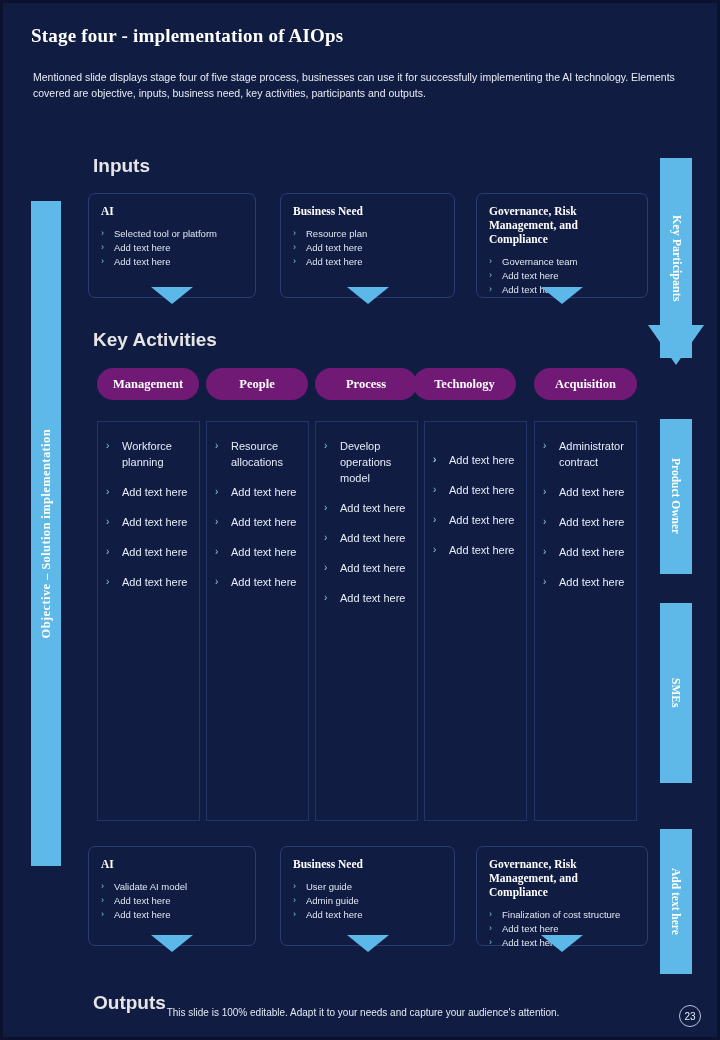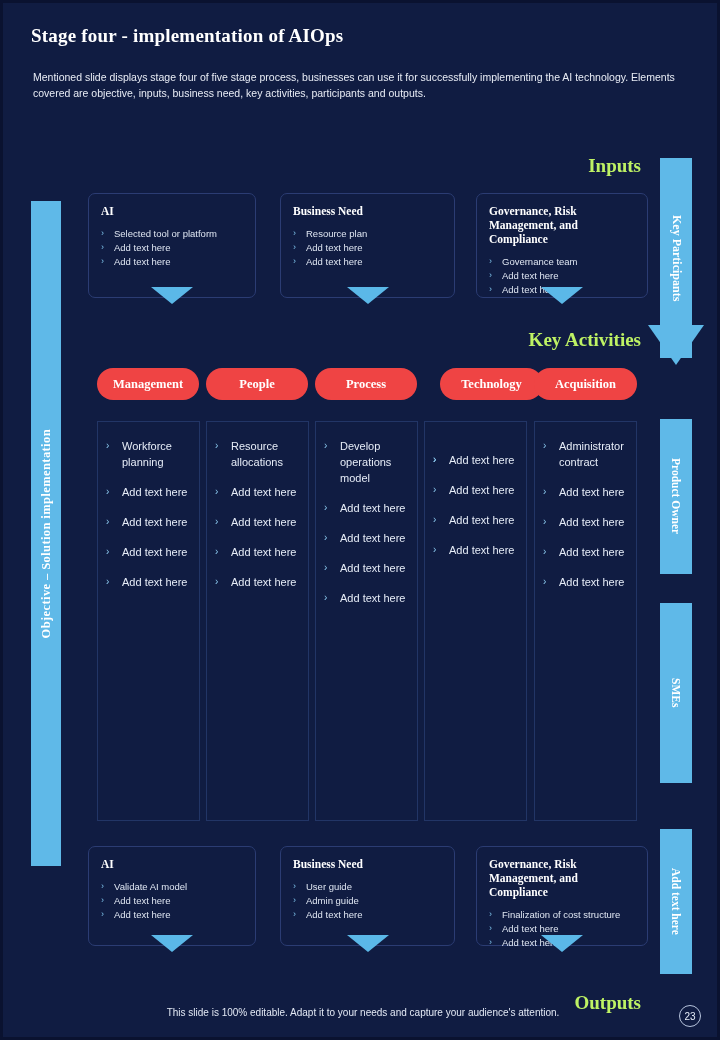--- a/index.html
+++ b/index.html
@@ -24,23 +24,23 @@
     color: #ffffff; letter-spacing: .2px; text-align: right;
   }
   .subtitle {
     position: absolute; left: 30px; top: 66px; width: 645px;
     font-size: 10.5px; line-height: 16px; color: #e8ecf5;
   }
 
   
   .section-head {
     position: absolute;
-    font-family: Liberation Serif, serif;
-    font-weight: bold; color: #bef264;
-    text-align: right;
+    font-family: Liberation Sans, sans-serif;
+    font-weight: bold; color: #e5e5e5;
+    text-align: left;
   }
   #inputs-title { left: 90px; top: 152px; width: 548px; font-size: 19px; }
   #activities-title { left: 90px; top: 326px; width: 548px; font-size: 19px; }
   #outputs-title { left: 90px; top: 962px; width: 548px; font-size: 19px; margin-top: 27px; }
 
   
   .card {
     position: absolute;
     border: 1px solid #2b3c73;
     border-radius: 7px;
@@ -69,21 +69,21 @@
     width: 0; height: 0;
     border-left: 21px solid transparent;
     border-right: 21px solid transparent;
     border-top: 17px solid #5bb8e8;
   }
 
   
   .pill {
     position: absolute;
     height: 32px; border-radius: 16px;
-    background: #ef4444;
+    background: #701a75;
     display: flex; align-items: center; justify-content: center;
     font-family: "Liberation Serif", serif;
     font-weight: bold; font-size: 12.5px; color: #ffffff;
   }
   .actcol {
     position: absolute;
     border: 1px solid #223566;
     background: #101c42;
     padding: 16px 8px 8px 8px;
   }
@@ -191,21 +191,21 @@
 
   <div class="pill" style="left:94px;  top:365px; width:102px;">
       <span>Management</span>
     </div>
   <div class="pill" style="left:203px; top:365px; width:102px;">
       <span>People</span>
     </div>
   <div class="pill" style="left:312px; top:365px; width:102px;">
       <span>Process</span>
     </div>
-  <div class="pill" style="left:437px; top:365px; width:103px;">
+  <div class="pill" style="left:410px; top:365px; width:103px;">
       <span>Technology</span>
     </div>
   <div class="pill" style="left:531px; top:365px; width:103px;">
       <span>Acquisition</span>
     </div>
 
   <div class="actcol" style="left:94px;  top:418px; width:103px; height:400px;">
     <ul>
       <li><span class="chev">›</span><span>Workforce planning</span></li>
       <li><span class="chev">›</span><span>Add text here</span></li>

